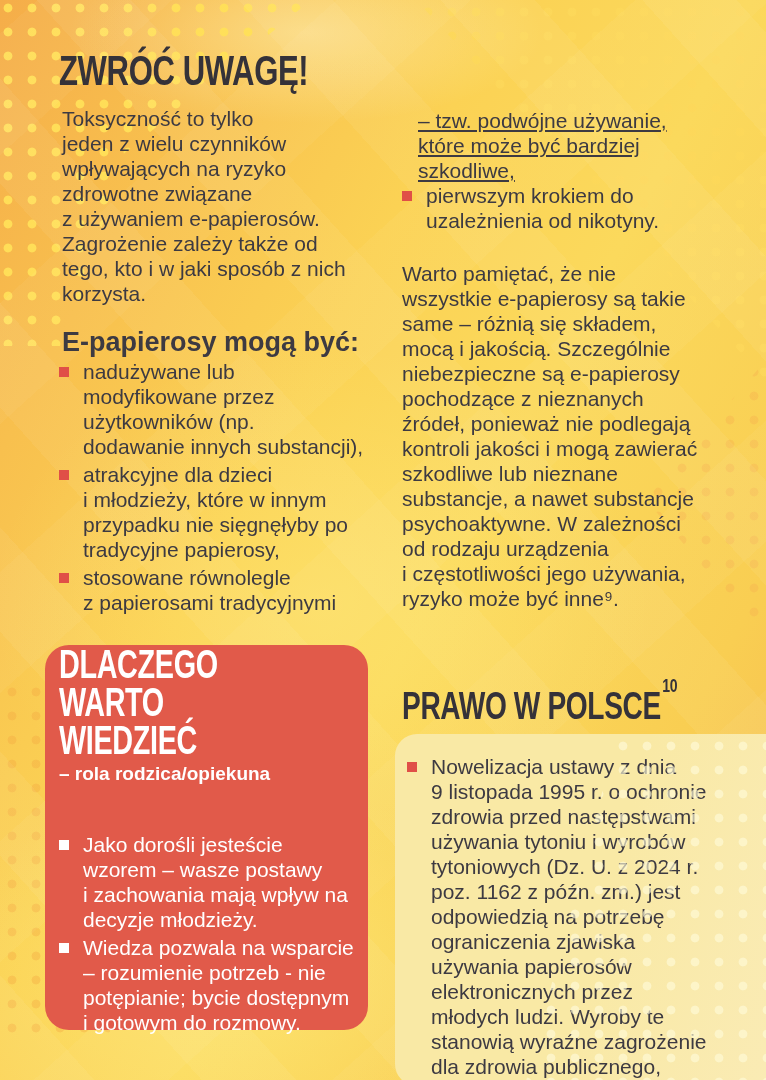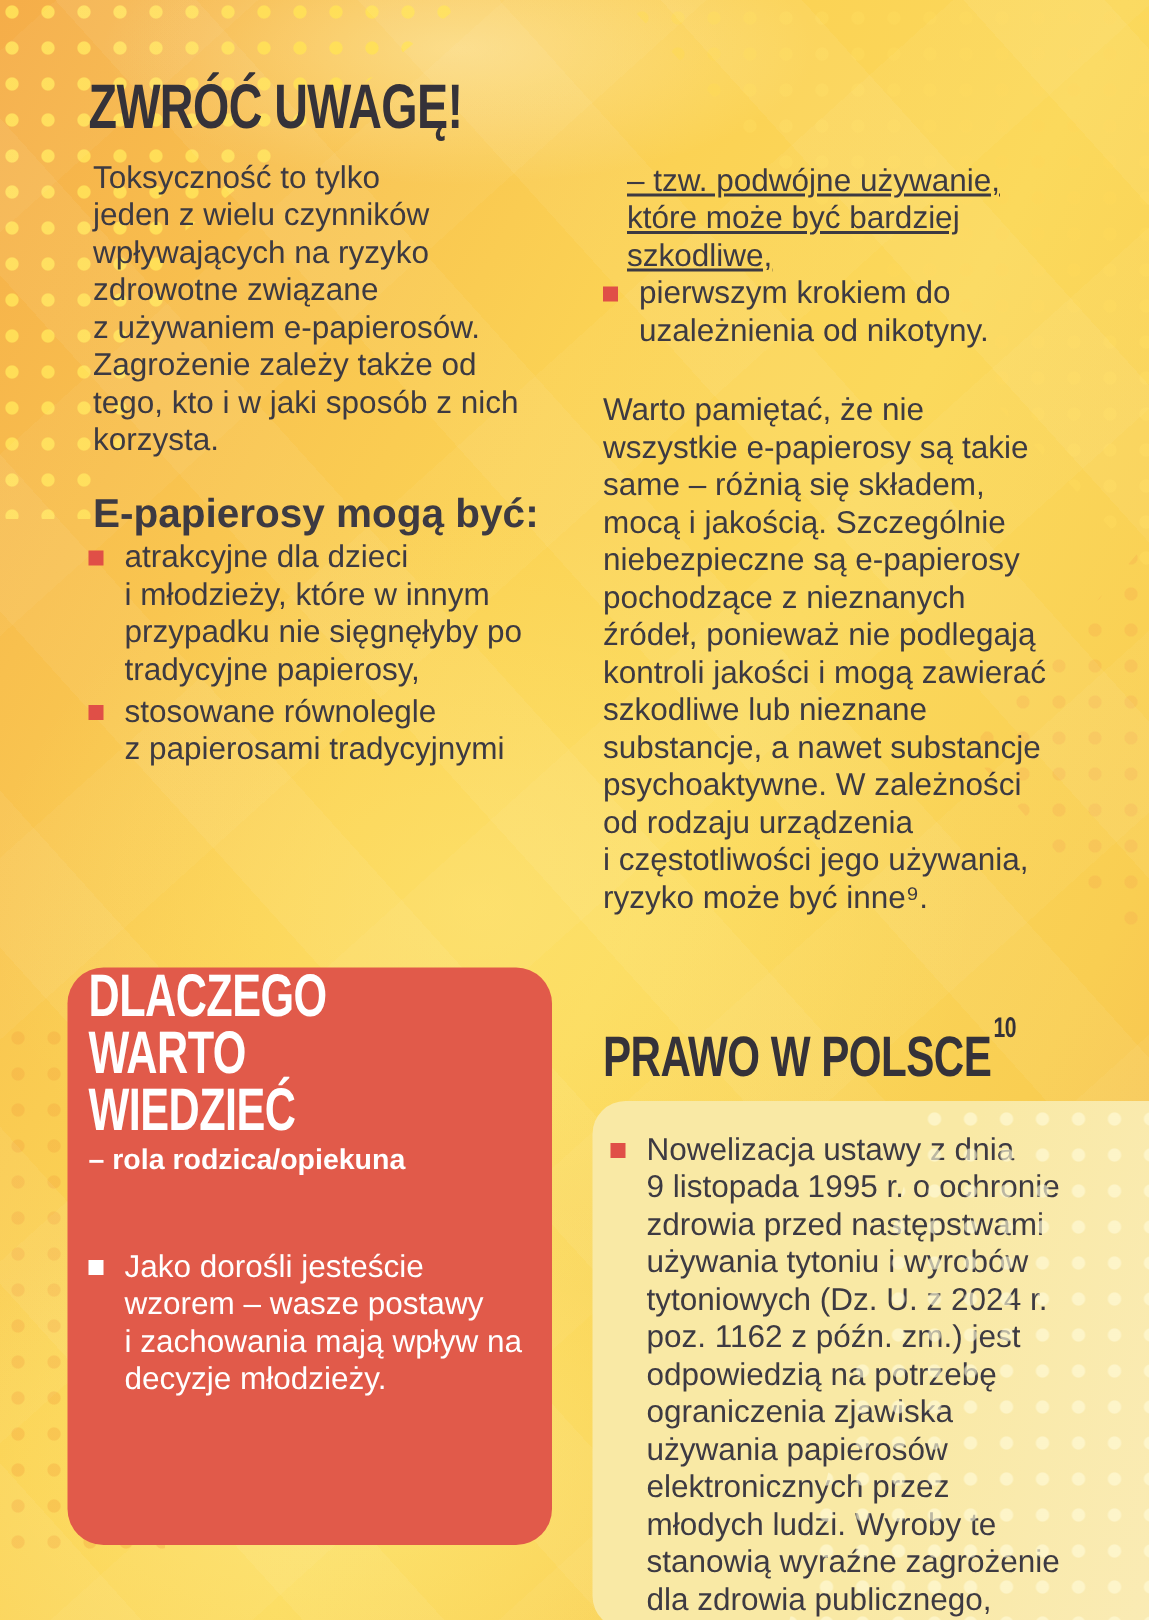--- a/index.html
+++ b/index.html
@@ -81,20 +81,27 @@
 wpływających na ryzyko
 zdrowotne związane
 z używaniem e-papierosów.
 Zagrożenie zależy także od
 tego, kto i w jaki sposób z nich
 korzysta.</div>
     <div class="list-title">E-papierosy mogą być:</div>
     <div>
       <div class="li">
         <span class="sq"></span>
+        <span class="body-t">nadużywane lub
+modyfikowane przez
+użytkowników (np.
+dodawanie innych substancji),</span>
+      </div>
+      <div class="li">
+        <span class="sq"></span>
         <span class="body-t">atrakcyjne dla dzieci
 i młodzieży, które w innym
 przypadku nie sięgnęłyby po
 tradycyjne papierosy,</span>
       </div>
       <div class="li">
         <span class="sq"></span>
         <span class="body-t">stosowane równolegle
 z papierosami tradycyjnymi</span>
       </div>
@@ -131,20 +138,27 @@
 WARTO WIEDZIEĆ</span></div>
     <div class="why-sub">– rola rodzica/opiekuna</div>
     <div class="why-list">
       <div class="li">
         <span class="sq"></span>
         <span class="body-t">Jako dorośli jesteście
 wzorem – wasze postawy
 i zachowania mają wpływ na
 decyzje młodzieży.</span>
       </div>
+      <div class="li">
+        <span class="sq"></span>
+        <span class="body-t">Wiedza pozwala na wsparcie
+– rozumienie potrzeb - nie
+potępianie; bycie dostępnym
+i gotowym do rozmowy.</span>
+      </div>
     </div>
   </div>
 
   <div class="law-sec">
     <div class="h-display law-title"><span class="cond"><span>PRAWO W POLSCE</span><sup>10</sup></span></div>
     <div class="law-card">
       <div class="li">
         <span class="sq"></span>
         <span class="body-t">Nowelizacja ustawy z dnia
 9 listopada 1995 r. o ochronie

